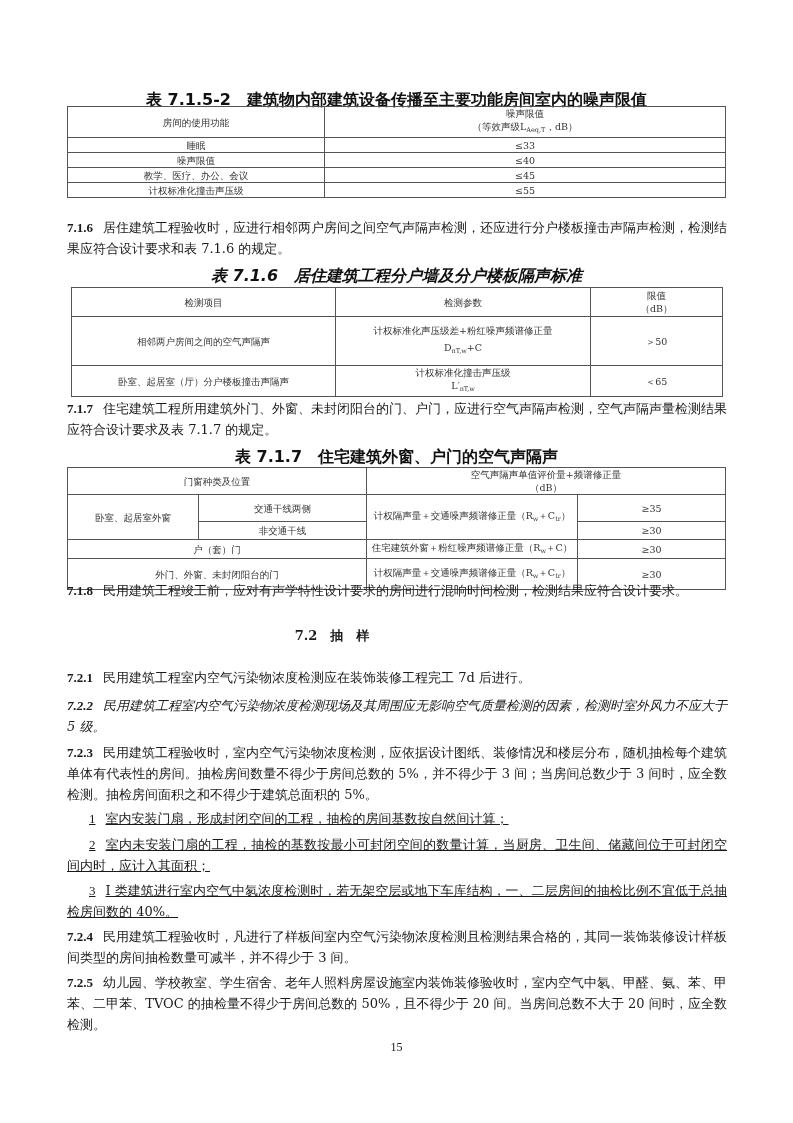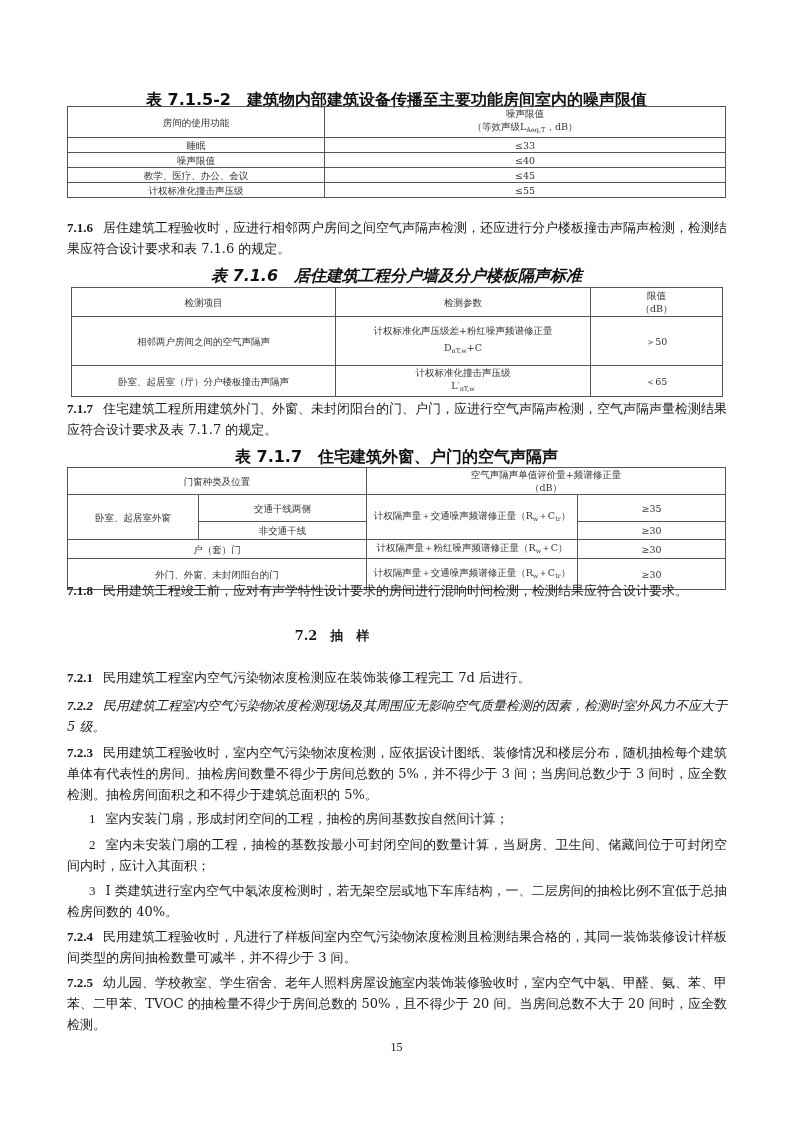--- a/index.html
+++ b/index.html
@@ -7,21 +7,21 @@
          font-family:"DejaVu Serif","Liberation Serif",serif; color:#1a1a1a; }
   .caption { position:absolute; left:0; width:793px; text-align:center;
              font-family:"DejaVu Sans","Liberation Sans",sans-serif; font-weight:bold;
              font-size:16px; color:#111; }
   table { position:absolute; border-collapse:collapse; table-layout:fixed;
           font-size:9.5px; color:#333; }
   td { border:1px solid #555; text-align:center; vertical-align:middle; padding:0; line-height:13px; }
   .para { position:absolute; left:67px; width:660px; font-size:13px; line-height:21px;
           color:#1a1a1a; text-align:justify; }
   .num { font-weight:bold; font-family:"Liberation Serif",serif; margin-right:10px; }
-  .indent { text-indent:22px; }
+  .indent { text-indent:22px;text-decoration:underline; }
   .sec-title { position:absolute; left:0; width:664px; text-align:center; font-size:13px; font-weight:bold; }
   .sub { font-size:6.5px; vertical-align:-2px; }
   .pagenum { position:absolute; left:0; width:793px; top:1040px; text-align:center; font-size:12px; font-family:"Liberation Serif",serif; }
 </style>
 </head>
 <body>
 
 <div class="caption" style="top:90px;">表 7.1.5-2　建筑物内部建筑设备传播至主要功能房间室内的噪声限值</div>
 <table style="left:67px; top:106px; width:658px;">
   <colgroup>
@@ -115,21 +115,21 @@
     <td>交通干线两侧</td>
     <td rowspan="2"><span>计权隔声量＋交通噪声频谱修正量（R</span><span class="sub">w</span><span>＋C</span><span class="sub">tr</span><span>）</span></td>
     <td>≥35</td>
   </tr>
   <tr style="height:18px">
     <td>非交通干线</td>
     <td>≥30</td>
   </tr>
   <tr style="height:19px">
     <td colspan="2">户（套）门</td>
-    <td><span>计权隔声量＋粉红噪声频谱修正量（R</span><span class="sub">w</span><span>＋C）</span></td>
+    <td><span>住宅建筑外窗＋粉红噪声频谱修正量（R</span><span class="sub">w</span><span>＋C）</span></td>
     <td>≥30</td>
   </tr>
   <tr style="height:31px">
     <td colspan="2">外门、外窗、未封闭阳台的门</td>
     <td><span>计权隔声量＋交通噪声频谱修正量（R</span><span class="sub">w</span><span>＋C</span><span class="sub">tr</span><span>）</span></td>
     <td>≥30</td>
   </tr>
 </tbody>
   </table>
 

